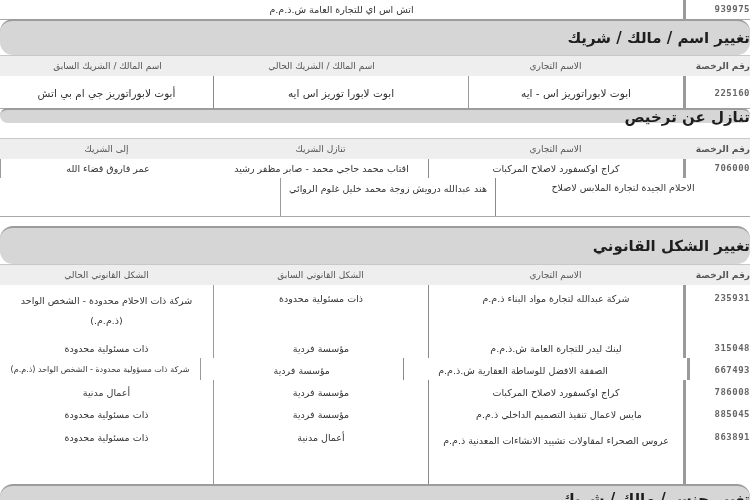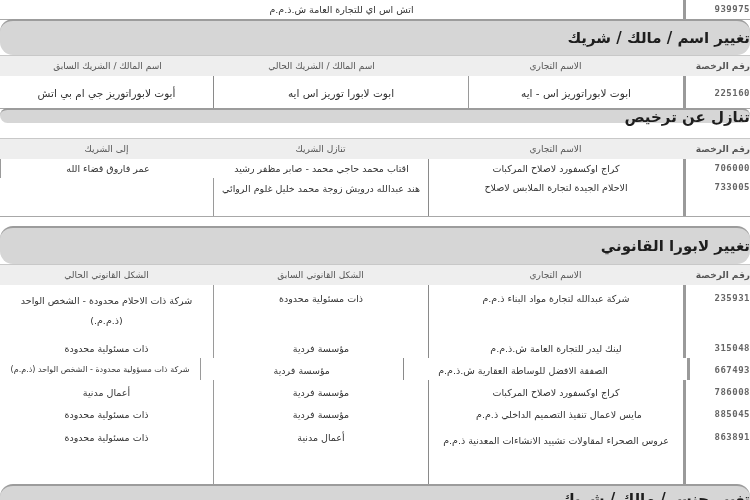--- a/index.html
+++ b/index.html
@@ -77,26 +77,25 @@
     <div class="cell c-3">تنازل الشريك</div>
     <div class="cell c-4">إلى الشريك</div>
   </div>
   <div class="row data" style="top:159px;height:19px;">
     <div class="cell c-lic">706000</div>
     <div class="cell c-name">كراج اوكسفورد لاصلاح المركبات</div>
     <div class="cell c-4">اقتاب محمد حاجي محمد - صابر مظفر رشيد</div>
     <div class="cell c-3">عمر فاروق قضاء الله</div>
   </div>
   <div class="row data" style="top:178px;height:38px;">
-    <div class="cell c-lic">733005</div>
     <div class="cell c-name">الاحلام الجيدة لتجارة الملابس لاصلاح</div>
     <div class="cell c-3" style="line-height:18px;">هند عبدالله درويش زوجة محمد خليل غلوم الروائي</div>
   </div>
 
-  <div class="section" style="top:226px;height:38px;border-top:2px solid #9c9c9c;">تغيير لابورا القانوني</div>
+  <div class="section" style="top:226px;height:38px;border-top:2px solid #9c9c9c;">تغيير الشكل القانوني</div>
   <div class="row hdr" style="top:264px;height:21px;">
     <div class="cell c-lic">رقم الرخصة</div>
     <div class="cell c-name">الاسم التجاري</div>
     <div class="cell c-3">الشكل القانوني السابق</div>
     <div class="cell c-4">الشكل القانوني الحالي</div>
   </div>
   <div class="row data" style="top:285px;height:51px;">
     <div class="cell c-lic" style="padding-top:6px;">235931</div>
     <div class="cell c-name" style="padding-top:6px;">شركة عبدالله لتجارة مواد البناء ذ.م.م</div>
     <div class="cell c-3" style="padding-top:6px;">ذات مسئولية محدودة</div>

